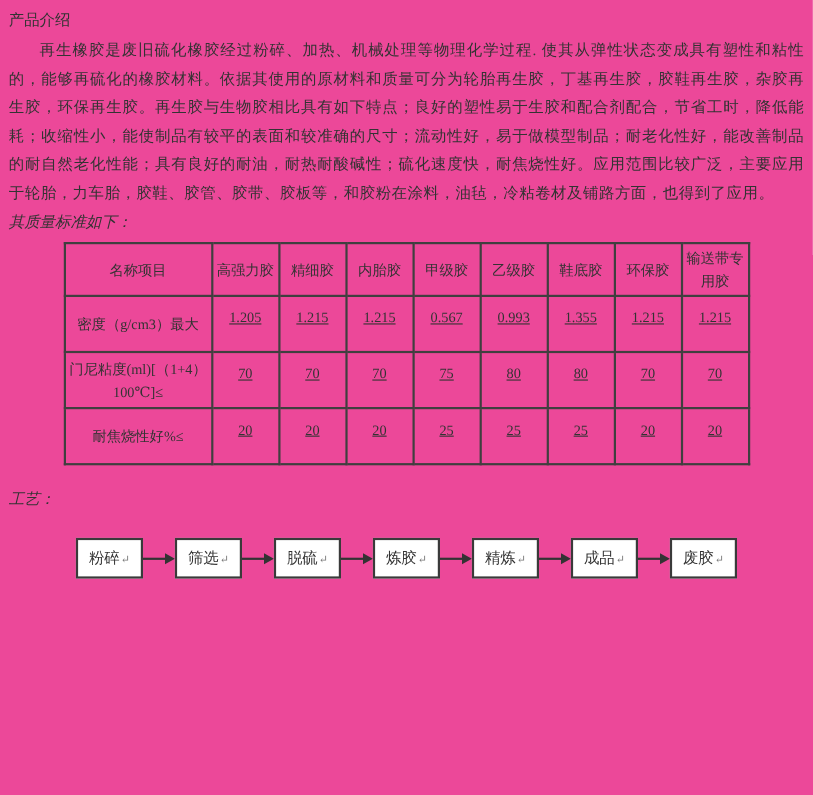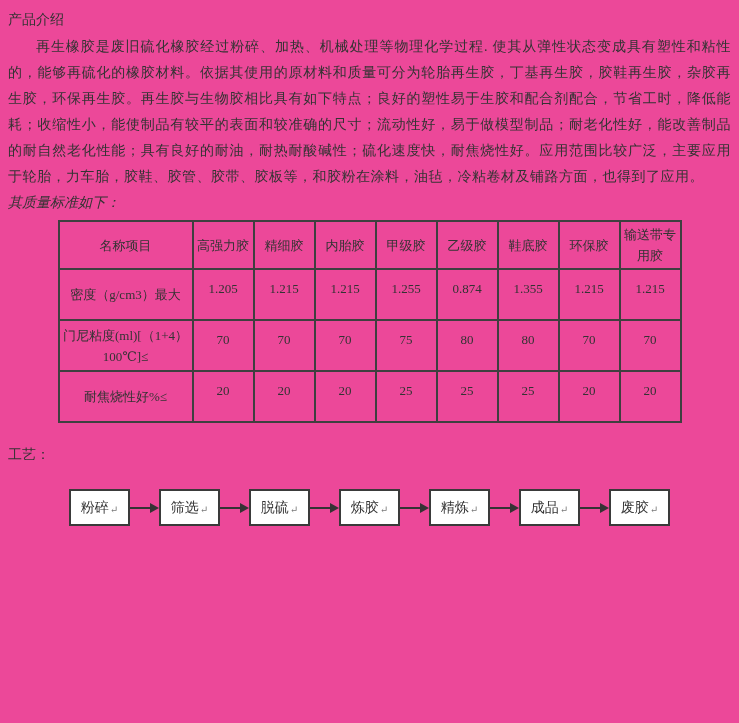--- a/index.html
+++ b/index.html
@@ -58,25 +58,27 @@
   }
   table.quality td.row-label {
     vertical-align: middle;
   }
   table.quality tbody tr {
     height: 51px;
   }
   table.quality td.value-cell {
     vertical-align: top;
     padding-top: 8px;
+    text-decoration: underline;
   }
   .process-caption {
     font-size: 14px;
     line-height: 20px;
     margin: 22px 0 0 0;
+    font-style: italic;
   }
   .flow {
     display: flex;
     align-items: center;
     justify-content: center;
     margin-top: 24px;
   }
   .flow-box {
     width: 61px;
     height: 37px;
@@ -148,22 +150,22 @@
         <th>环保胶</th>
         <th>输送带专用胶</th>
       </tr>
     </thead>
     <tbody id="table-body">
         <tr>
           <td class="row-label">密度（g/cm3）最大</td>
           <td class="value-cell">1.205</td>
           <td class="value-cell">1.215</td>
           <td class="value-cell">1.215</td>
-          <td class="value-cell">1.255</td>
-          <td class="value-cell">0.874</td>
+          <td class="value-cell">0.567</td>
+          <td class="value-cell">0.993</td>
           <td class="value-cell">1.355</td>
           <td class="value-cell">1.215</td>
           <td class="value-cell">1.215</td>
         </tr>
         <tr>
           <td class="row-label">门尼粘度(ml)[（1+4）100℃]≤</td>
           <td class="value-cell">70</td>
           <td class="value-cell">70</td>
           <td class="value-cell">70</td>
           <td class="value-cell">75</td>

